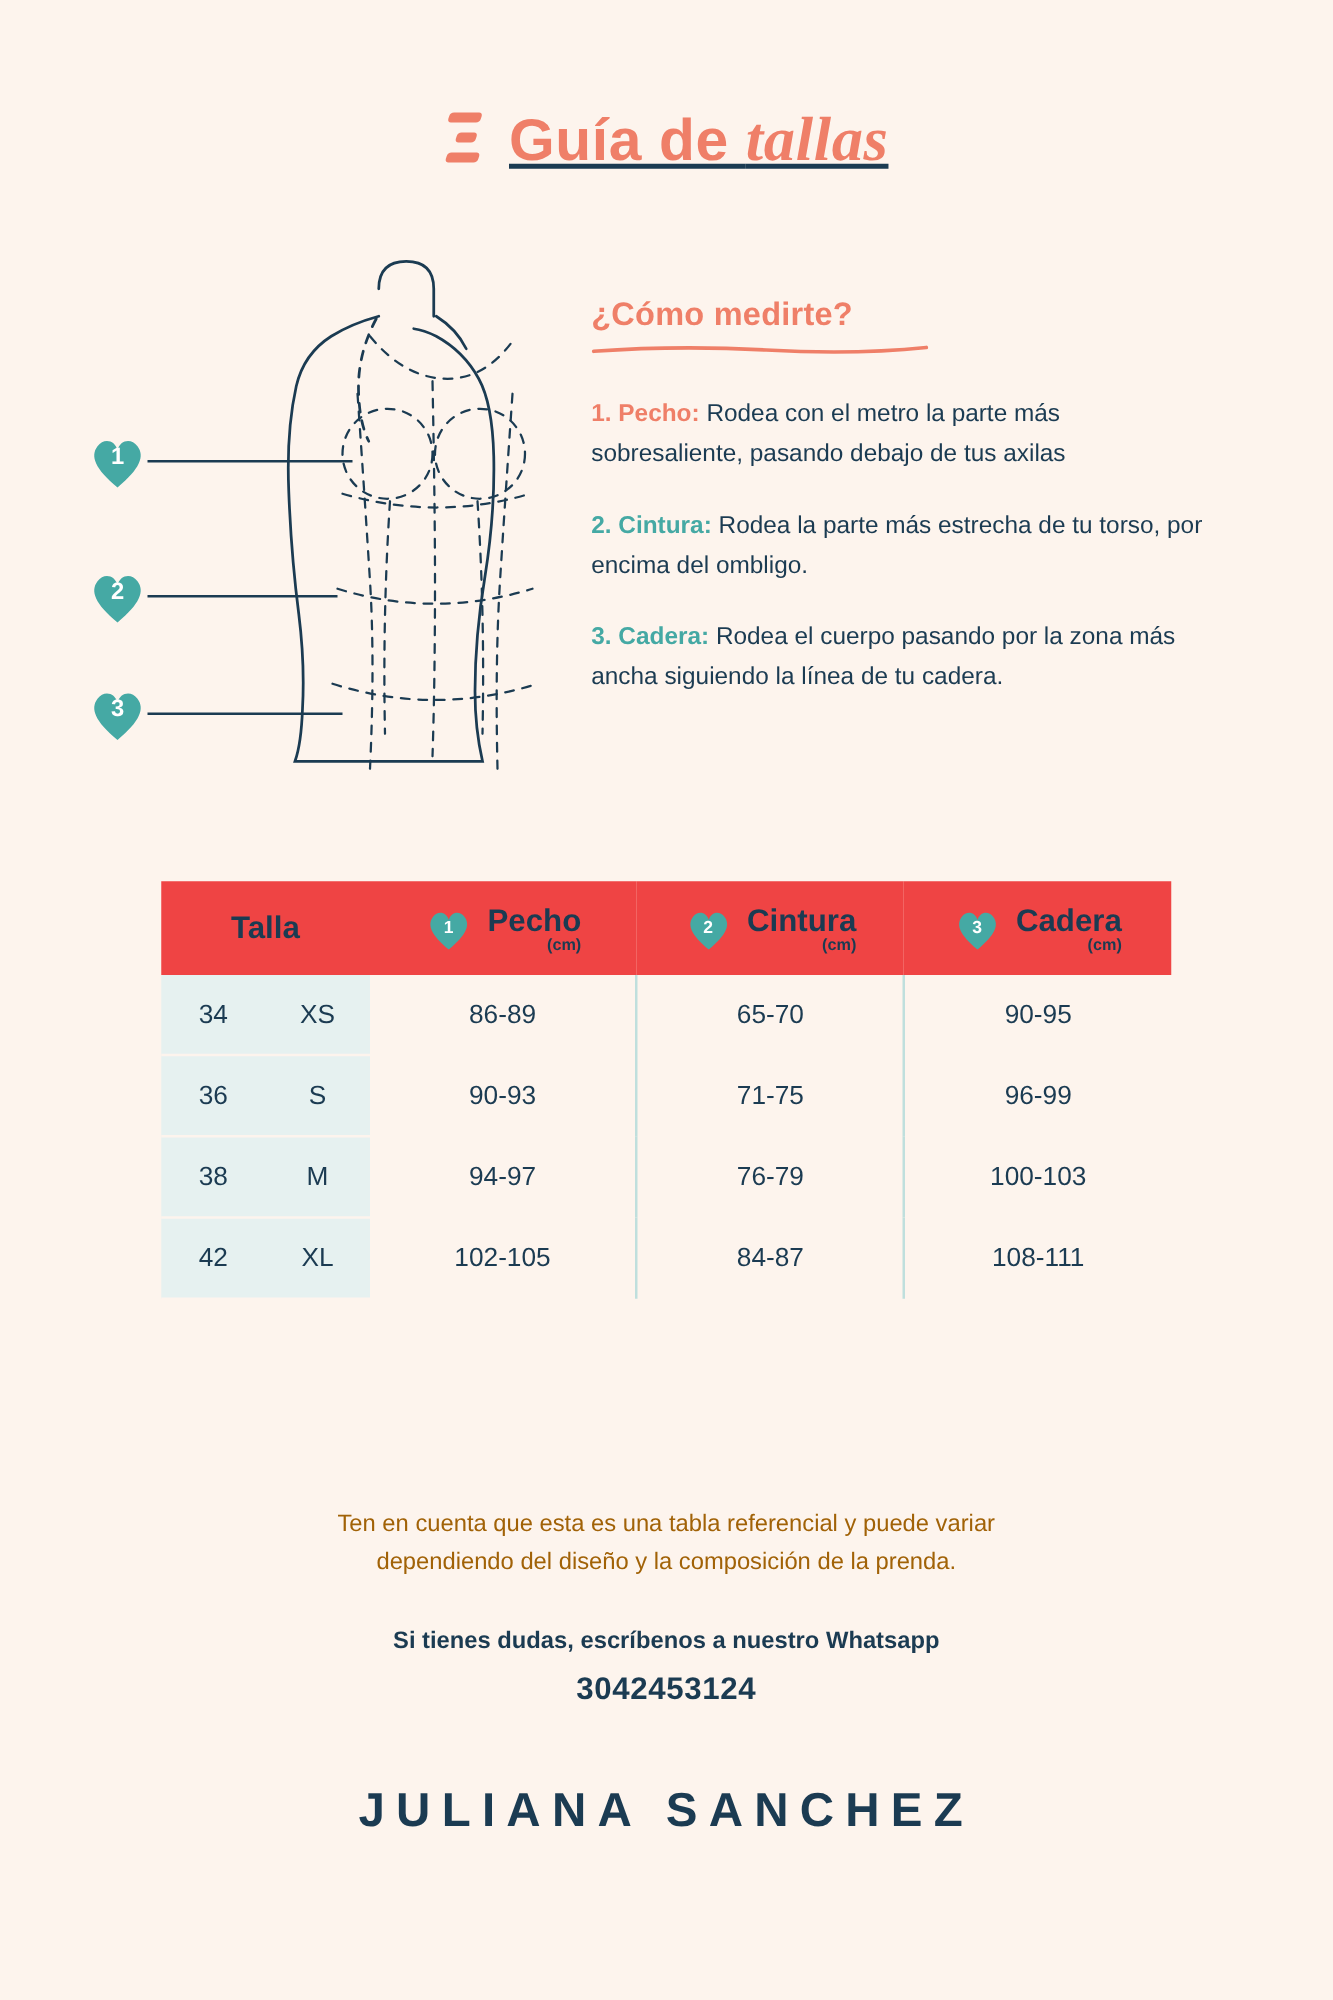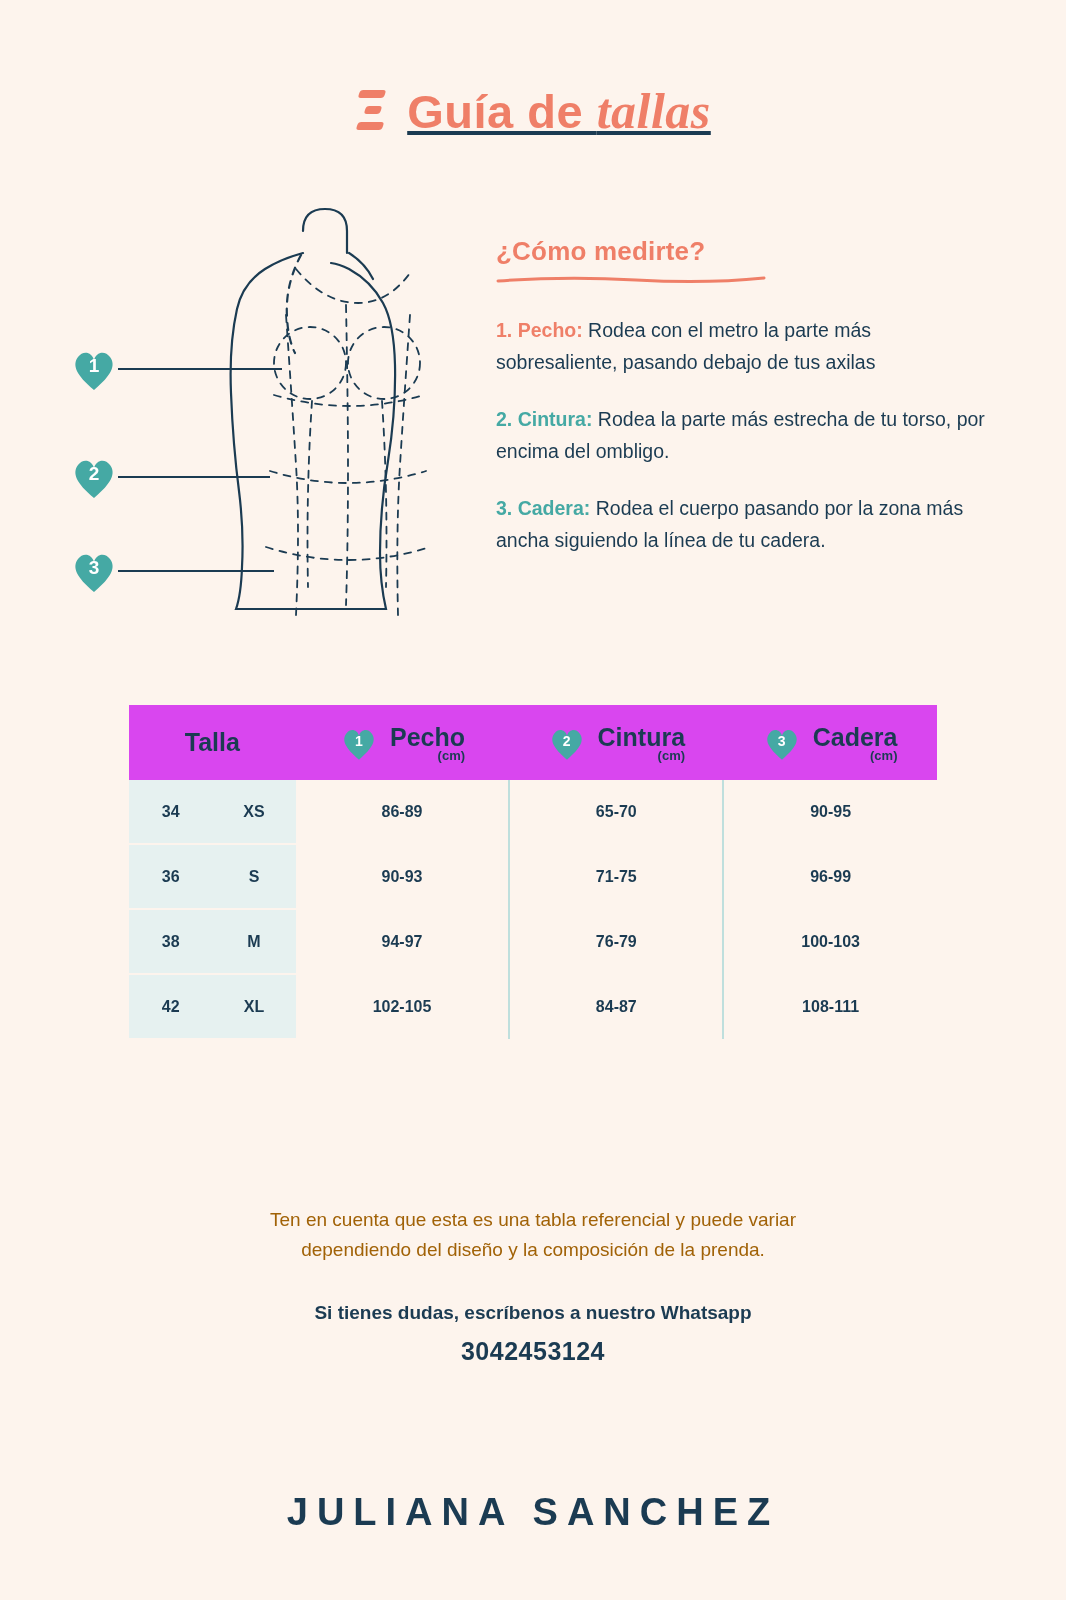--- a/index.html
+++ b/index.html
@@ -89,21 +89,21 @@
     font-weight: bold;
     color: #ffffff;
     padding-bottom: 6px;
     box-sizing: border-box;
   }
 
   
   .how-to {
     position: absolute;
     top: 236px;
-    left: 496px;
+    left: 473px;
     width: 500px;
   }
   .how-to h2 {
     margin: 0;
     font-size: 26px;
     font-weight: bold;
     color: #ef7f68;
     letter-spacing: 0.2px;
   }
   .underline-stroke {
@@ -129,21 +129,21 @@
     left: 129px;
     width: 808px;
     border-collapse: collapse;
   }
   .size-table th, .size-table td {
     padding: 0;
     text-align: center;
     vertical-align: middle;
   }
   .size-table thead th {
-    background: #d946ef;
+    background: #ef4444;
     height: 75px;
     color: #1b3b52;
     font-size: 25px;
     font-weight: bold;
   }
   .th-inner {
     display: flex;
     align-items: center;
     justify-content: center;
     gap: 12px;
@@ -173,23 +173,23 @@
     display: block;
     text-align: right;
     margin-top: -4px;
   }
   .col-talla { width: 146px; }
   .col-size  { width: 76px; }
   .col-meas  { width: 195px; }
 
   .size-table tbody td {
     height: 63px;
-    font-size: 16px;
-    color: #1b3b52;
-    font-weight: 700;
+    font-size: 21px;
+    color: #1b3b52;
+    font-weight: 400;
   }
   .size-table tbody td.num-cell,
   .size-table tbody td.size-cell {
     background: #e6f1f0;
   }
   .size-table tbody tr td.num-cell { border-bottom: 2px solid #fdf4ed; }
   .size-table tbody tr td.size-cell { border-bottom: 2px solid #fdf4ed; }
   .size-table tbody td.meas {
     border-right: 2px solid #bfdfdd;
   }
@@ -220,21 +220,21 @@
   .notes .phone {
     margin-top: 13px;
     font-size: 25px;
     font-weight: bold;
     color: #1b3b52;
     letter-spacing: 0.5px;
   }
 
   .brand {
     position: absolute;
-    top: 1491px;
+    top: 1428px;
     left: 0;
     width: 100%;
     text-align: center;
     font-size: 38px;
     font-weight: bold;
     letter-spacing: 9px;
     color: #1b3b52;
   }
 </style>
 </head>

